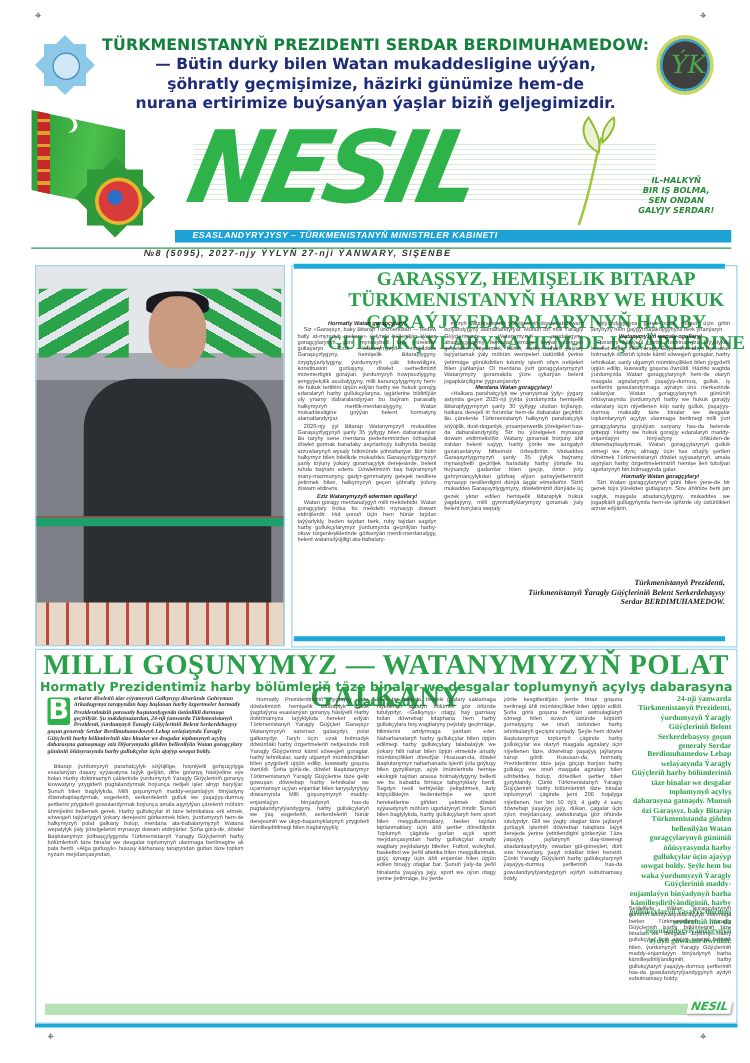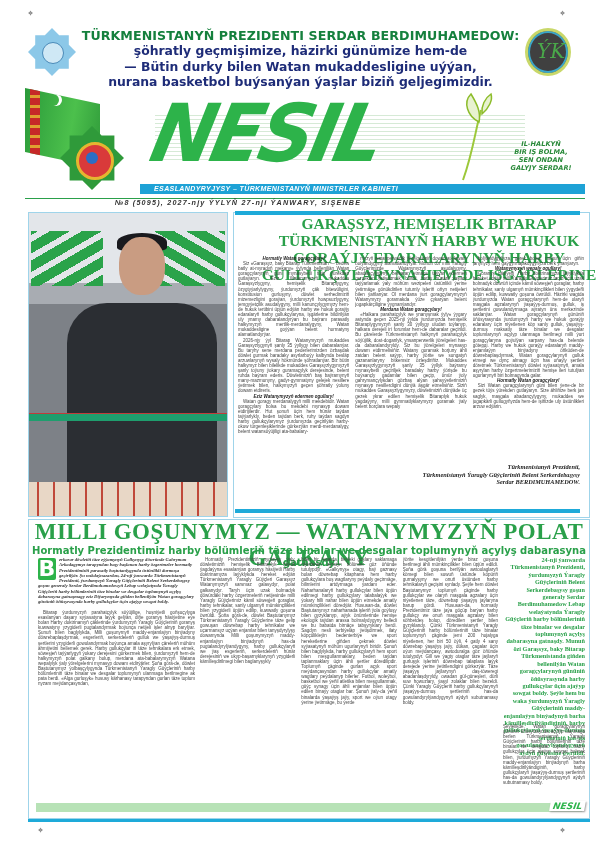--- a/index.html
+++ b/index.html
@@ -62,23 +62,23 @@
 <div class="reg" style="left:38px;top:825px">⌖</div>
 <div class="reg" style="left:560px;top:825px">⌖</div>
 
 <div class="emblem-left"></div>
 <div class="emblem-right">
     <span>ÝK</span>
   </div>
 
 <div class="quote">
   <div class="t1">TÜRKMENISTANYŇ PREZIDENTI SERDAR BERDIMUHAMEDOW:</div>
+  <div class="t2">— Bütin durky bilen Watan mukaddesligine uýýan,</div>
   <div class="t2">şöhratly geçmişimize, häzirki günümize hem-de</div>
-  <div class="t2">— Bütin durky bilen Watan mukaddesligine uýýan,</div>
-  <div class="t2">nurana basketbol buýsanýan ýaşlar biziň geljegimizdir.</div>
+  <div class="t2">nurana ertirimize buýsanýan ýaşlar biziň geljegimizdir.</div>
 </div>
 
 <div class="masthead">
   <div class="stripes"></div>
   <div class="flag">
       <div class="flag-band"></div>
       <div class="flag-moon"></div>
     </div>
   <div class="state-emblem"></div>
   <div class="logo">NESIL</div>

